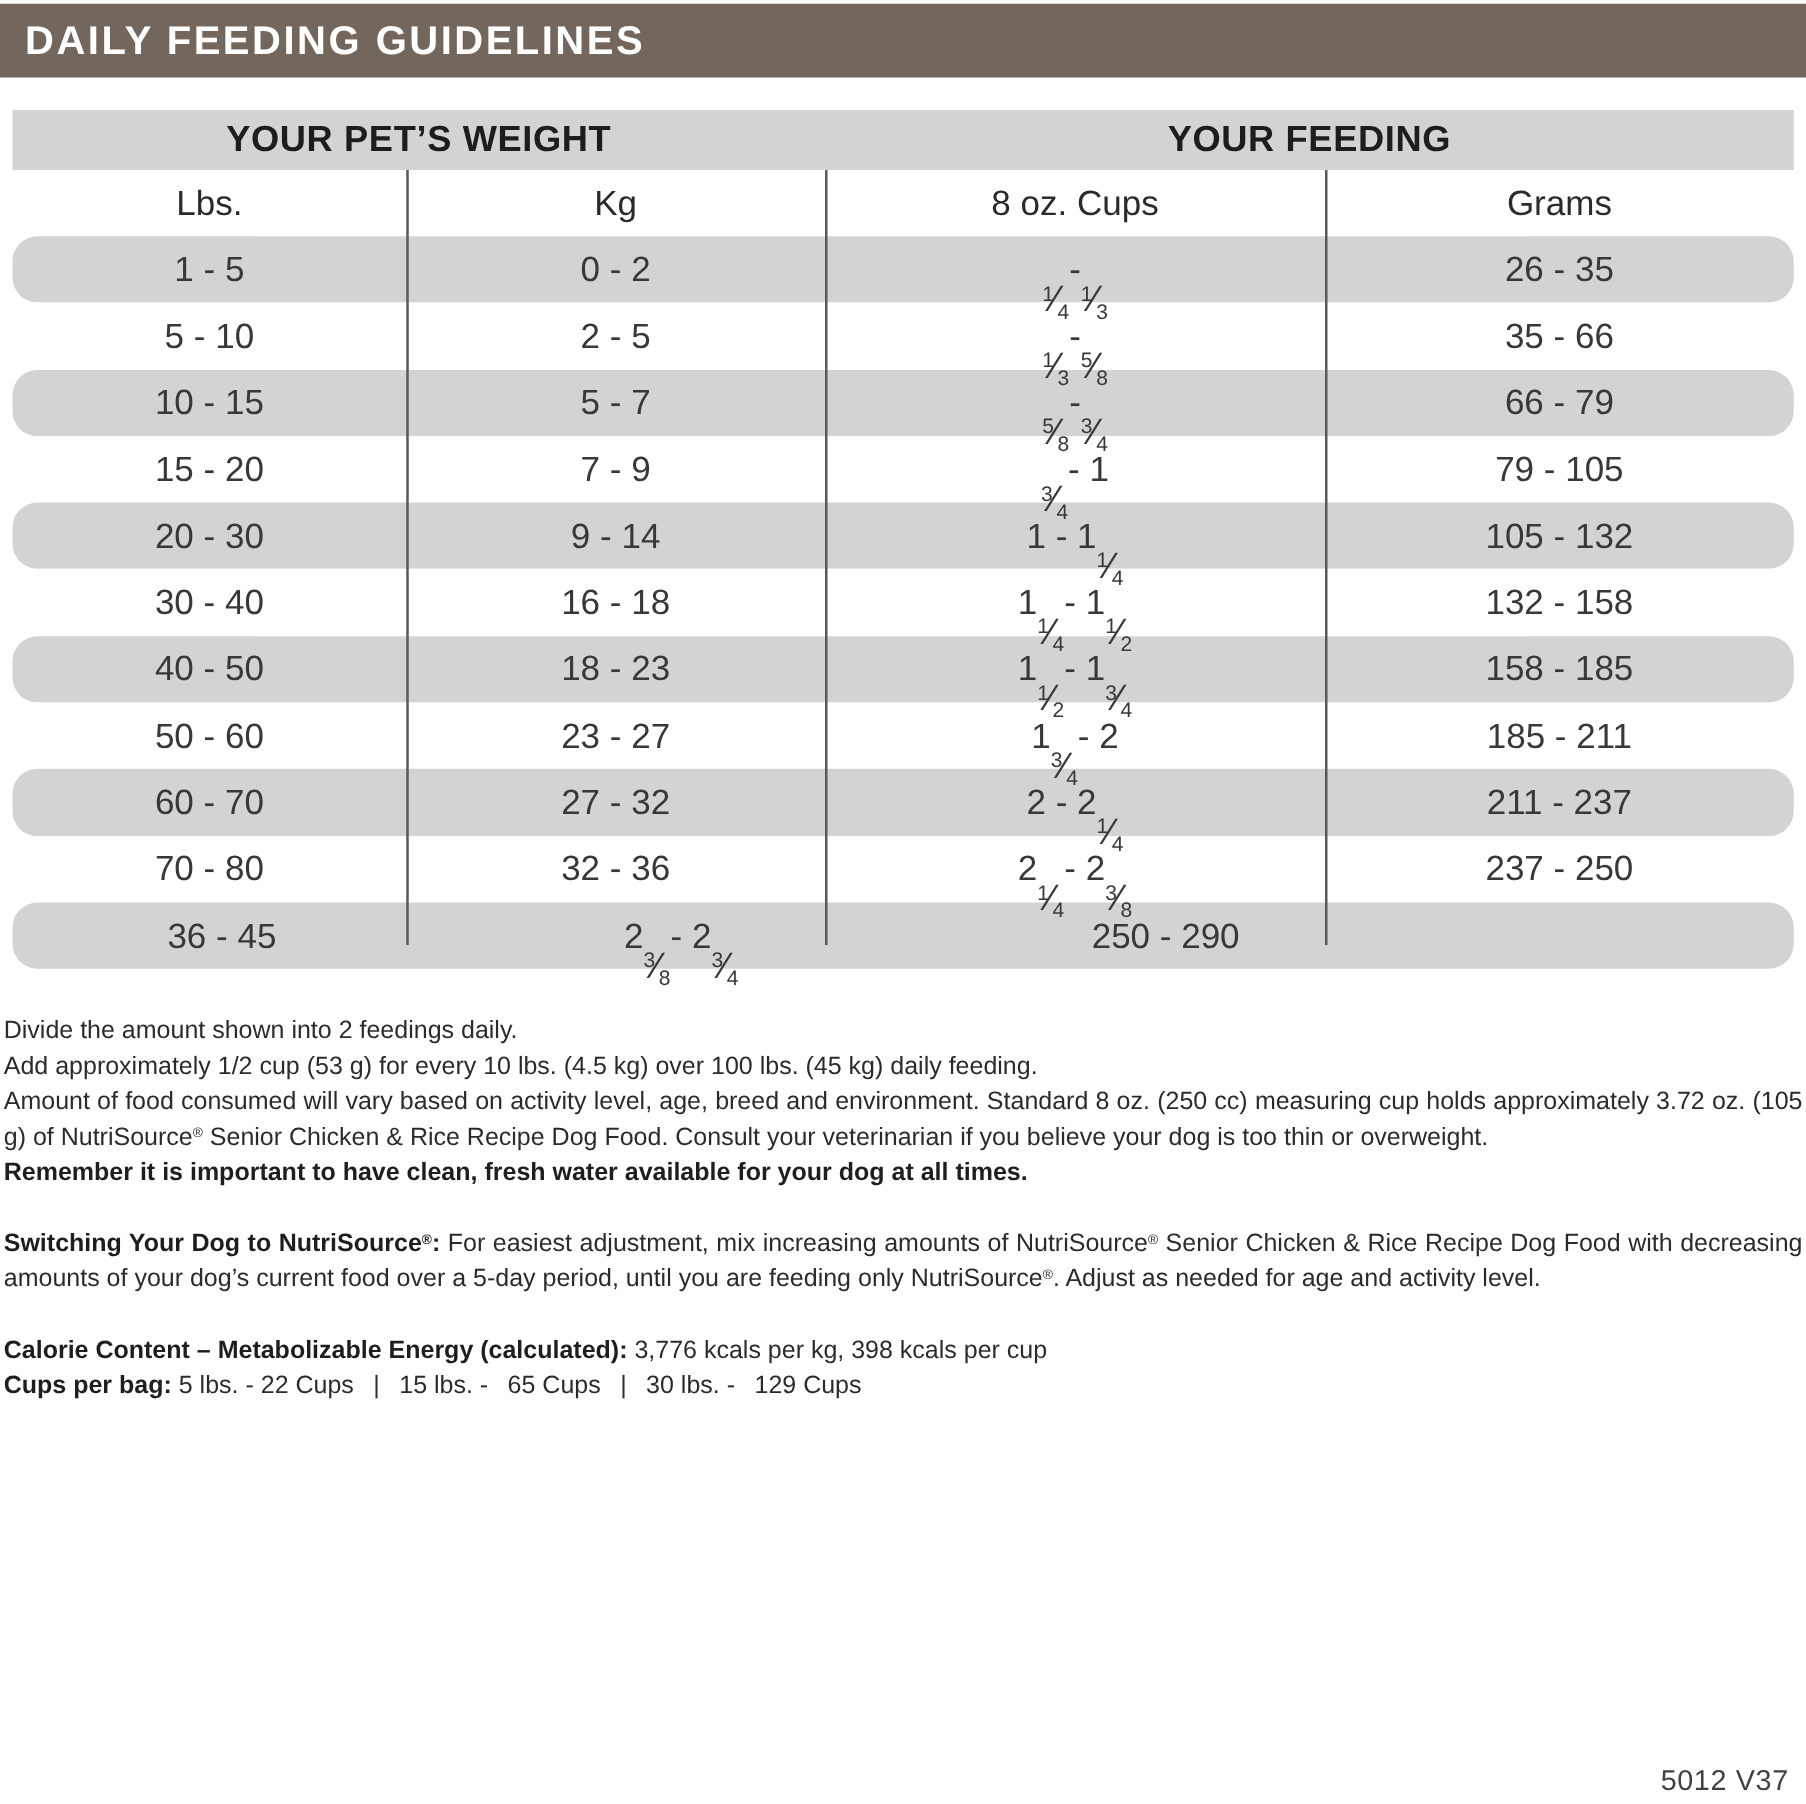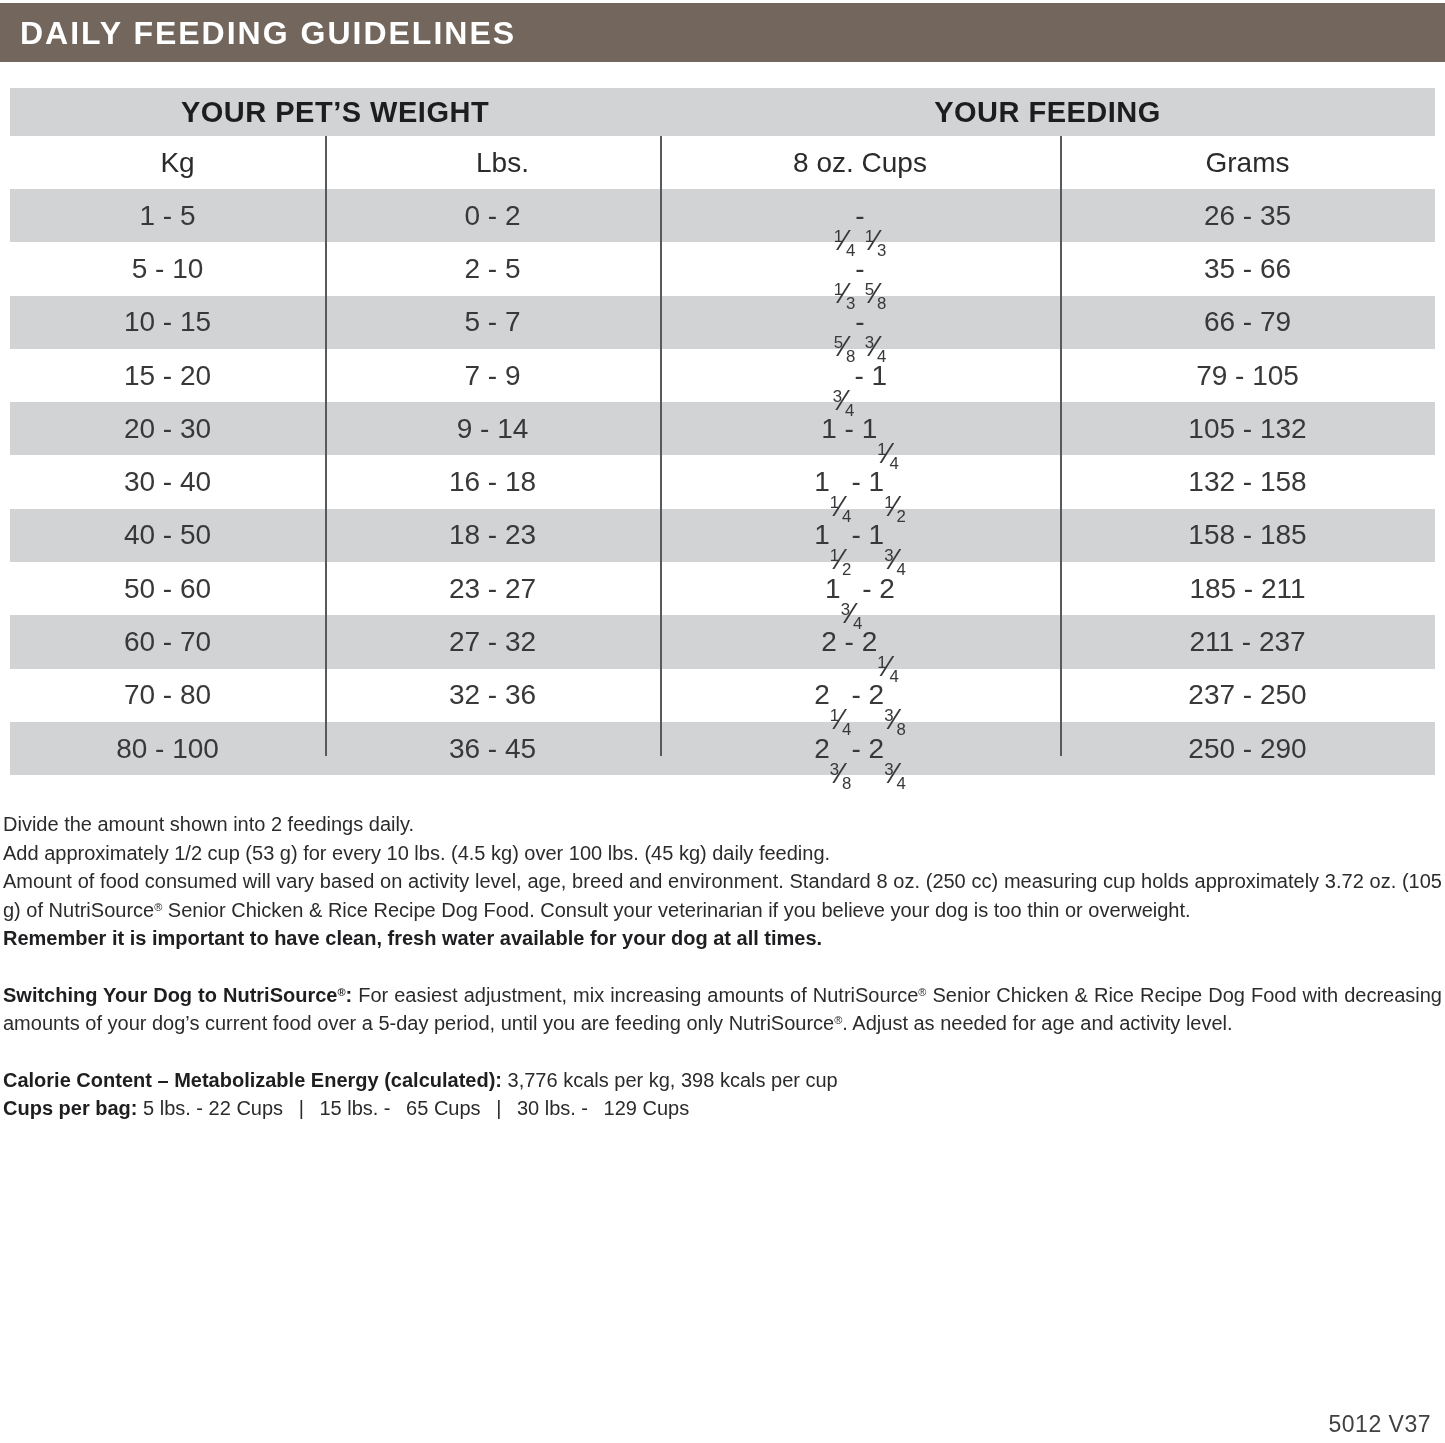--- a/index.html
+++ b/index.html
@@ -29,21 +29,21 @@
   .group-row { display: flex; height: 48px; background: #D1D3D4; }
   .group-cell {
     display: flex; align-items: center; justify-content: center;
     font-size: 29px; font-weight: 700; letter-spacing: 0.5px; color: #1d1d1f;
   }
   .g0 { width: 650px; }
   .g1 { width: 775px; }
 
   .colhead-row { display: flex; height: 53px; background: #ffffff; }
   .trow { display: flex; height: 53.3px; }
-  .trow.shaded { background: #D1D3D4; }
+  .trow.shaded { background: #D1D3D4; border-radius: 20px; }
   .trow.plain { background: #ffffff; }
 
   .tcell {
     display: flex; align-items: center; justify-content: center;
     font-size: 28px; font-weight: 400; color: #38383a;
     white-space: nowrap;
   }
   .colhead-row .tcell { color: #2b2b2d; }
   .c0 { width: 315px; }
   .c1 { width: 335px; }
@@ -86,22 +86,22 @@
   <div class="title-bar">
     <span class="title">DAILY FEEDING GUIDELINES</span>
   </div>
 
   <div class="table-wrap">
     <div class="group-row">
       <div class="group-cell g0">YOUR PET’S WEIGHT</div>
       <div class="group-cell g1">YOUR FEEDING</div>
     </div>
     <div class="colhead-row">
+      <div class="tcell c0">Lbs.</div>
       <div class="tcell c1">Kg</div>
-      <div class="tcell c0">Lbs.</div>
       <div class="tcell c2">8 oz. Cups</div>
       <div class="tcell c3">Grams</div>
     </div>
     <div class="tbody">
         <div class="trow shaded">
           <div class="tcell c0">1 - 5</div>
           <div class="tcell c1">0 - 2</div>
           <div class="tcell c2"><span class="frac"><sup>1</sup><span class="fs">⁄</span><sub>4</sub></span> - <span class="frac"><sup>1</sup><span class="fs">⁄</span><sub>3</sub></span></div>
           <div class="tcell c3">26 - 35</div>
         </div>
@@ -153,21 +153,20 @@
           <div class="tcell c2">2 - 2 <span class="frac"><sup>1</sup><span class="fs">⁄</span><sub>4</sub></span></div>
           <div class="tcell c3">211 - 237</div>
         </div>
         <div class="trow plain">
           <div class="tcell c0">70 - 80</div>
           <div class="tcell c1">32 - 36</div>
           <div class="tcell c2">2 <span class="frac"><sup>1</sup><span class="fs">⁄</span><sub>4</sub></span> - 2 <span class="frac"><sup>3</sup><span class="fs">⁄</span><sub>8</sub></span></div>
           <div class="tcell c3">237 - 250</div>
         </div>
         <div class="trow shaded">
-          <div class="tcell c0">80 - 100</div>
           <div class="tcell c1">36 - 45</div>
           <div class="tcell c2">2 <span class="frac"><sup>3</sup><span class="fs">⁄</span><sub>8</sub></span> - 2 <span class="frac"><sup>3</sup><span class="fs">⁄</span><sub>4</sub></span></div>
           <div class="tcell c3">250 - 290</div>
         </div>
       </div>
     <div class="vdiv" style="left:315px"></div>
     <div class="vdiv" style="left:650px"></div>
     <div class="vdiv" style="left:1050px"></div>
   </div>
 

